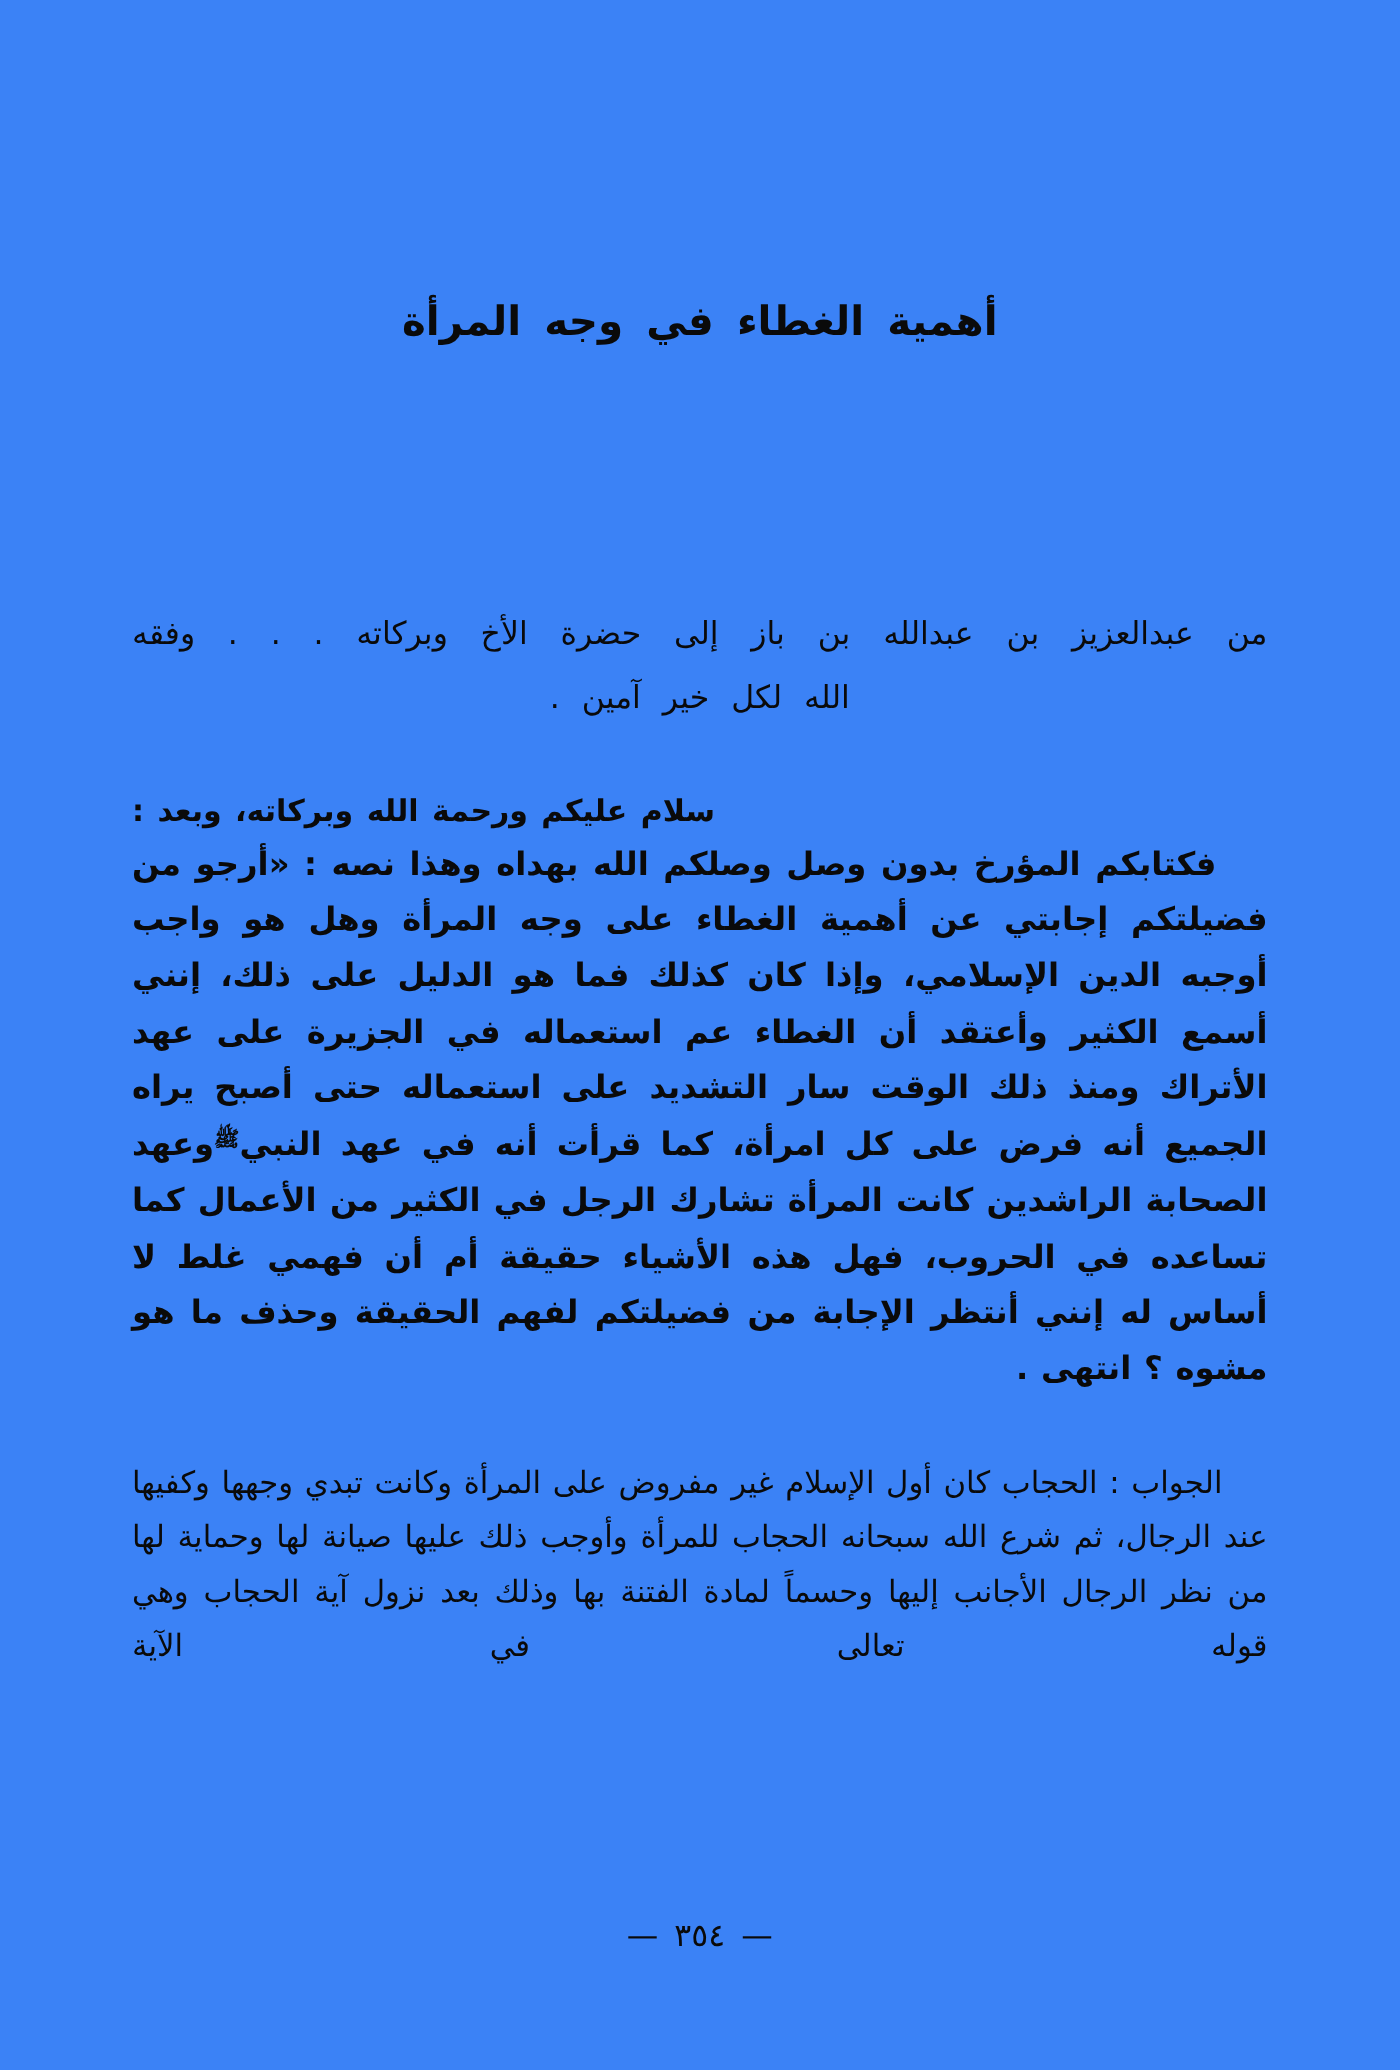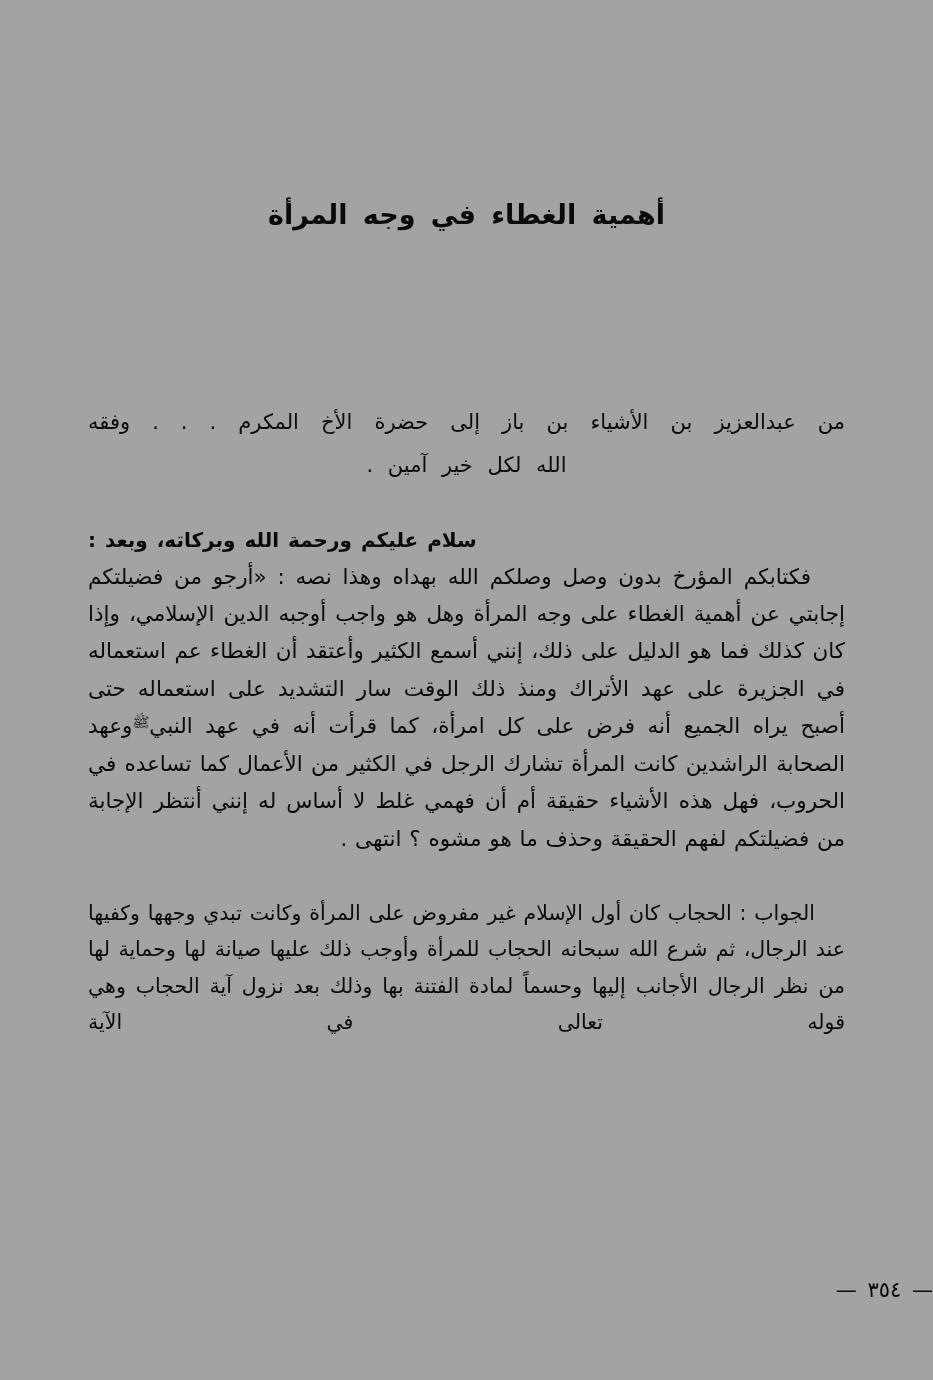--- a/index.html
+++ b/index.html
@@ -11,21 +11,21 @@
     width: 933px;
     height: 1380px;
     font-family: "DejaVu Sans", sans-serif;
     color: #0a0a0a;
     position: relative;
     overflow: hidden;
   }
   .page {
     position: absolute;
     inset: 0;
-    background: #a3a3a3;
+    background: #3b82f6;
   }
   .page-inner {
     position: absolute;
     left: 88px;
     right: 88px;
     top: 0;
     bottom: 0;
   }
   .doc-title {
     text-align: center;
@@ -63,21 +63,21 @@
     direction: rtl;
     word-spacing: 2px;
     font-weight: bold;
   }
   .greeting-inner {
     display: inline-block;
   }
   .body-para {
     margin-top: 6px;
     font-size: 21.5px;
-    font-weight: normal;
+    font-weight: bold;
     line-height: 1.74;
     text-align: justify;
     text-align-last: justify;
     text-indent: 34px;
     word-spacing: 1px;
   }
   .body-para.last-justify {
     text-align-last: right;
   }
   .answer-para {
@@ -92,36 +92,36 @@
   .salla-mark {
     font-size: 14px;
     vertical-align: 6px;
     letter-spacing: -1px;
   }
   .page-number {
     position: absolute;
     left: 0;
     right: 0;
     bottom: 78px;
-    text-align: right;
+    text-align: center;
     font-size: 21px;
     letter-spacing: 2px;
     word-spacing: 4px;
   }
 </style>
 </head>
 <body>
 
 <div class="page">
   <div class="page-inner">
 
     <h1 class="doc-title">أهمية الغطاء في وجه المرأة</h1>
 
     <div class="salutation-block">
-      <span class="salutation-line1">من عبدالعزيز بن الأشياء بن باز إلى حضرة الأخ المكرم . . .   وفقه</span>
+      <span class="salutation-line1">من عبدالعزيز بن عبدالله بن باز إلى حضرة الأخ وبركاته . . .   وفقه</span>
       <span class="salutation-line2">الله لكل خير آمين .</span>
     </div>
 
     <div class="greeting">
       <span class="greeting-inner">سلام عليكم ورحمة الله وبركاته، وبعد :</span>
     </div>
 
     <p class="body-para last-justify">
       <span>فكتابكم المؤرخ بدون وصل وصلكم الله بهداه وهذا نصه : «أرجو من فضيلتكم إجابتي عن أهمية الغطاء على وجه المرأة وهل هو واجب أوجبه الدين الإسلامي، وإذا كان كذلك فما هو الدليل على ذلك، إنني أسمع الكثير وأعتقد أن الغطاء عم استعماله في الجزيرة على عهد الأتراك ومنذ ذلك الوقت سار التشديد على استعماله حتى أصبح يراه الجميع أنه فرض على كل امرأة، كما قرأت أنه في عهد النبي</span><span class="salla-mark">ﷺ</span><span>وعهد الصحابة الراشدين كانت المرأة تشارك الرجل في الكثير من الأعمال كما تساعده في الحروب، فهل هذه الأشياء حقيقة أم أن فهمي غلط لا أساس له إنني أنتظر الإجابة من فضيلتكم لفهم الحقيقة وحذف ما هو مشوه ؟ انتهى .</span>
     </p>

